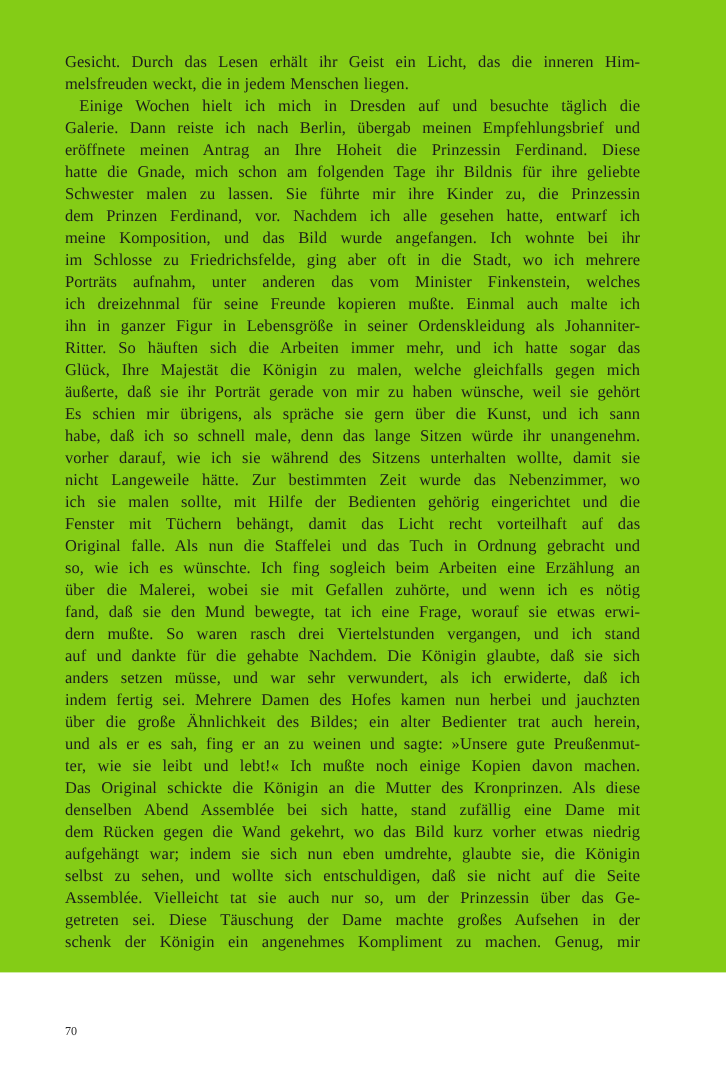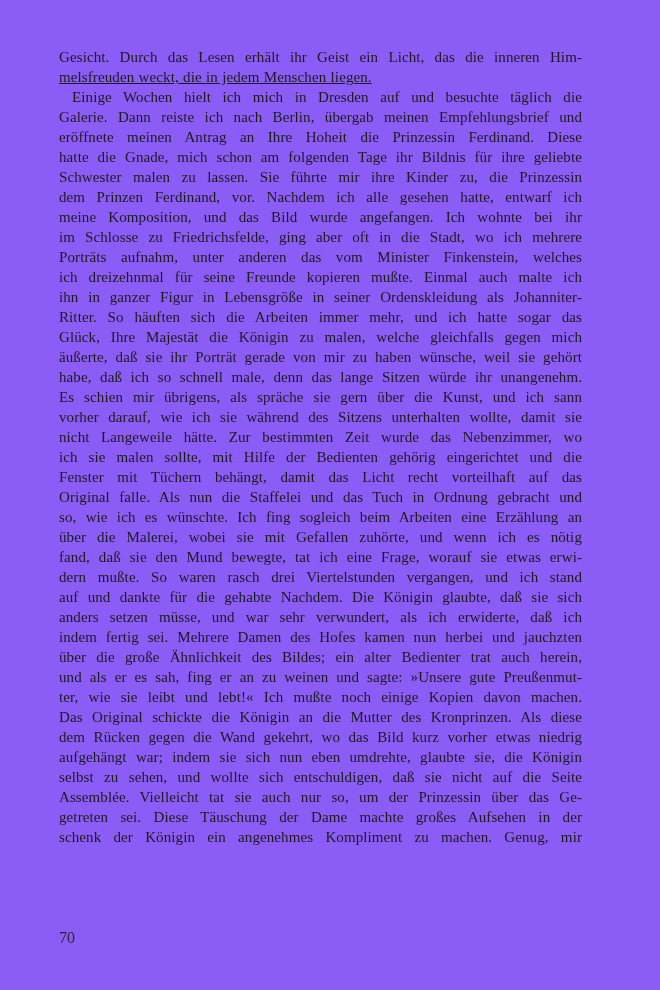--- a/index.html
+++ b/index.html
@@ -11,22 +11,22 @@
     width: 660px;
     height: 990px;
     position: relative;
     font-family: "Liberation Serif", "DejaVu Serif", serif;
     color: #1c1c1c;
     overflow: hidden;
   }
   .book-page {
     position: absolute;
     left: 0; top: 0;
-    width: 660px; height: 990px;
-    background: #8b5cf6;
+    width: 660px; height: 884px;
+    background: #84cc16;
   }
   .text-block {
     position: absolute;
     left: 59px;
     top: 47px;
     width: 523px;
   }
   .paragraph {
     margin: 0;
     padding: 0;
@@ -36,30 +36,29 @@
     line-height: 20px;
     height: 20px;
     overflow: hidden;
     text-align: justify;
     text-align-last: justify;
     letter-spacing: 0.1px;
     word-spacing: 0.5px;
   }
   .line.last {
     text-align-last: left;
-    text-decoration: underline;
   }
   .line.indent {
     padding-left: 13px;
   }
   .page-number {
     position: absolute;
     left: 59px;
     top: 930px;
-    font-size: 16px;
+    font-size: 11px;
     line-height: 16px;
     color: #2a2a2a;
     text-align: right;
   }
 </style>
 </head>
 <body>
 
 <div class="book-page">
   <div class="text-block">
@@ -75,38 +74,39 @@
         <div class="line">Schwester malen zu lassen. Sie führte mir ihre Kinder zu, die Prinzessin</div>
         <div class="line">dem Prinzen Ferdinand, vor. Nachdem ich alle gesehen hatte, entwarf ich</div>
         <div class="line">meine Komposition, und das Bild wurde angefangen. Ich wohnte bei ihr</div>
         <div class="line">im Schlosse zu Friedrichsfelde, ging aber oft in die Stadt, wo ich mehrere</div>
         <div class="line">Porträts aufnahm, unter anderen das vom Minister Finkenstein, welches</div>
         <div class="line">ich dreizehnmal für seine Freunde kopieren mußte. Einmal auch malte ich</div>
         <div class="line">ihn in ganzer Figur in Lebensgröße in seiner Ordenskleidung als Johanniter-</div>
         <div class="line">Ritter. So häuften sich die Arbeiten immer mehr, und ich hatte sogar das</div>
         <div class="line">Glück, Ihre Majestät die Königin zu malen, welche gleichfalls gegen mich</div>
         <div class="line">äußerte, daß sie ihr Porträt gerade von mir zu haben wünsche, weil sie gehört</div>
+        <div class="line">Es schien mir übrigens, als spräche sie gern über die Kunst, und ich sann</div>
         <div class="line">habe, daß ich so schnell male, denn das lange Sitzen würde ihr unangenehm.</div>
-        <div class="line">Es schien mir übrigens, als spräche sie gern über die Kunst, und ich sann</div>
         <div class="line">vorher darauf, wie ich sie während des Sitzens unterhalten wollte, damit sie</div>
         <div class="line">nicht Langeweile hätte. Zur bestimmten Zeit wurde das Nebenzimmer, wo</div>
         <div class="line">ich sie malen sollte, mit Hilfe der Bedienten gehörig eingerichtet und die</div>
         <div class="line">Fenster mit Tüchern behängt, damit das Licht recht vorteilhaft auf das</div>
         <div class="line">Original falle. Als nun die Staffelei und das Tuch in Ordnung gebracht und</div>
         <div class="line">so, wie ich es wünschte. Ich fing sogleich beim Arbeiten eine Erzählung an</div>
         <div class="line">über die Malerei, wobei sie mit Gefallen zuhörte, und wenn ich es nötig</div>
         <div class="line">fand, daß sie den Mund bewegte, tat ich eine Frage, worauf sie etwas erwi-</div>
         <div class="line">dern mußte. So waren rasch drei Viertelstunden vergangen, und ich stand</div>
         <div class="line">auf und dankte für die gehabte Nachdem. Die Königin glaubte, daß sie sich</div>
         <div class="line">anders setzen müsse, und war sehr verwundert, als ich erwiderte, daß ich</div>
         <div class="line">indem fertig sei. Mehrere Damen des Hofes kamen nun herbei und jauchzten</div>
         <div class="line">über die große Ähnlichkeit des Bildes; ein alter Bedienter trat auch herein,</div>
         <div class="line">und als er es sah, fing er an zu weinen und sagte: »Unsere gute Preußenmut-</div>
         <div class="line">ter, wie sie leibt und lebt!« Ich mußte noch einige Kopien davon machen.</div>
         <div class="line">Das Original schickte die Königin an die Mutter des Kronprinzen. Als diese</div>
+        <div class="line">denselben Abend Assemblée bei sich hatte, stand zufällig eine Dame mit</div>
         <div class="line">dem Rücken gegen die Wand gekehrt, wo das Bild kurz vorher etwas niedrig</div>
         <div class="line">aufgehängt war; indem sie sich nun eben umdrehte, glaubte sie, die Königin</div>
         <div class="line">selbst zu sehen, und wollte sich entschuldigen, daß sie nicht auf die Seite</div>
         <div class="line">Assemblée. Vielleicht tat sie auch nur so, um der Prinzessin über das Ge-</div>
         <div class="line">getreten sei. Diese Täuschung der Dame machte großes Aufsehen in der</div>
         <div class="line">schenk der Königin ein angenehmes Kompliment zu machen. Genug, mir</div>
       </div>
     </div>
   <div class="page-number">70</div>
 </div>

